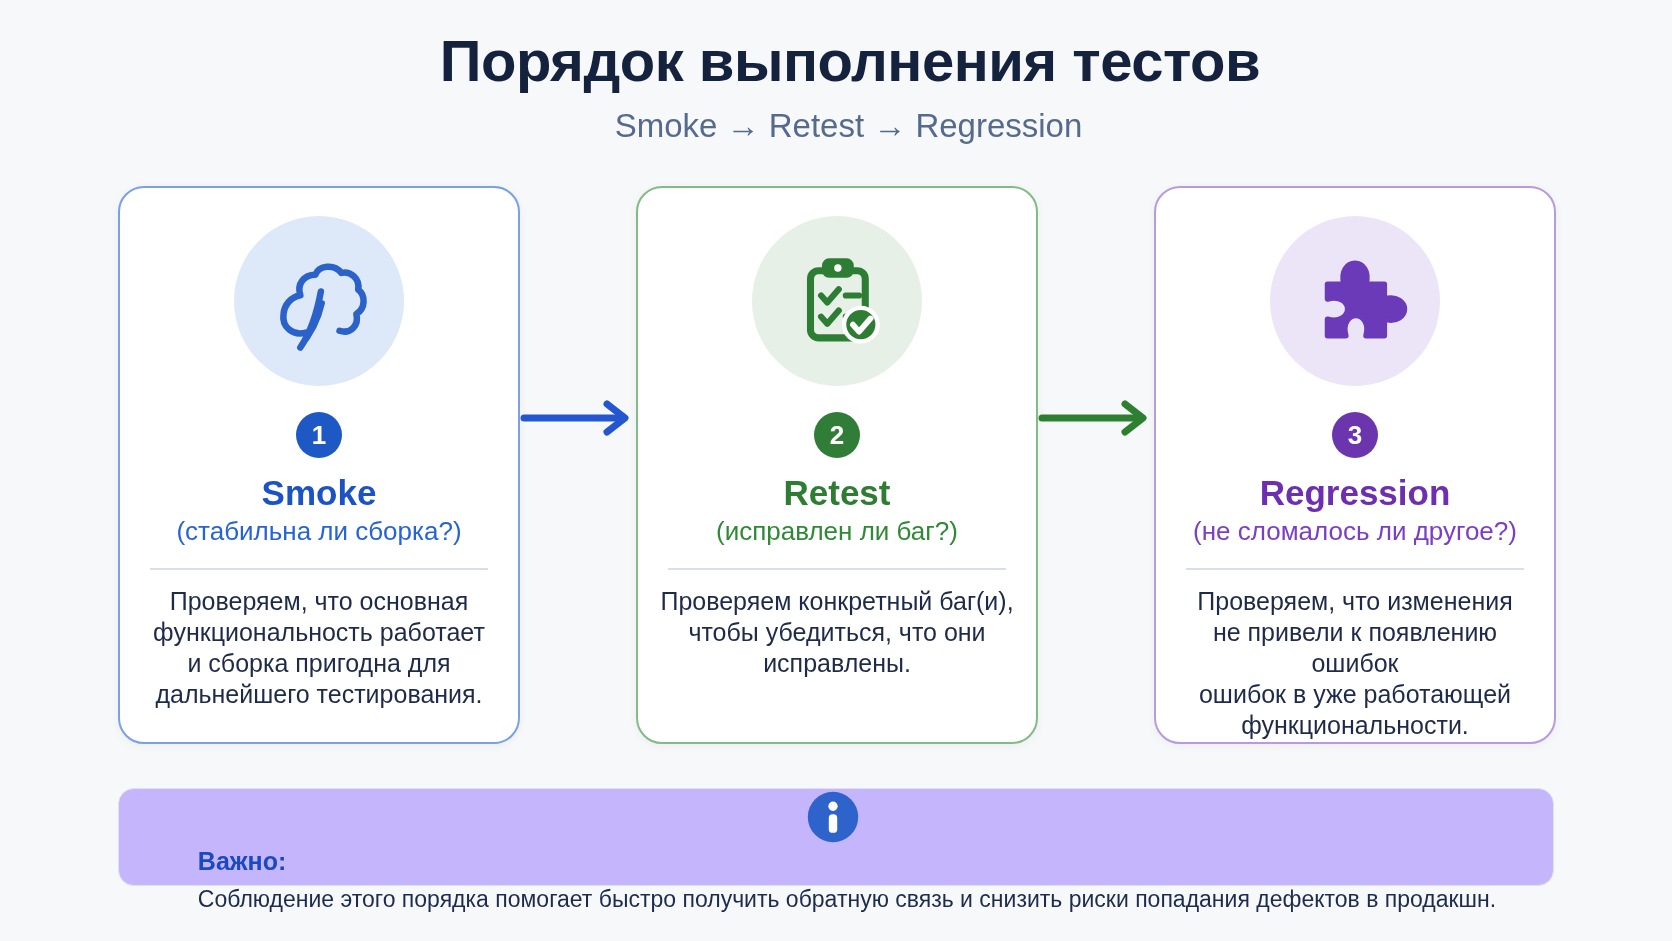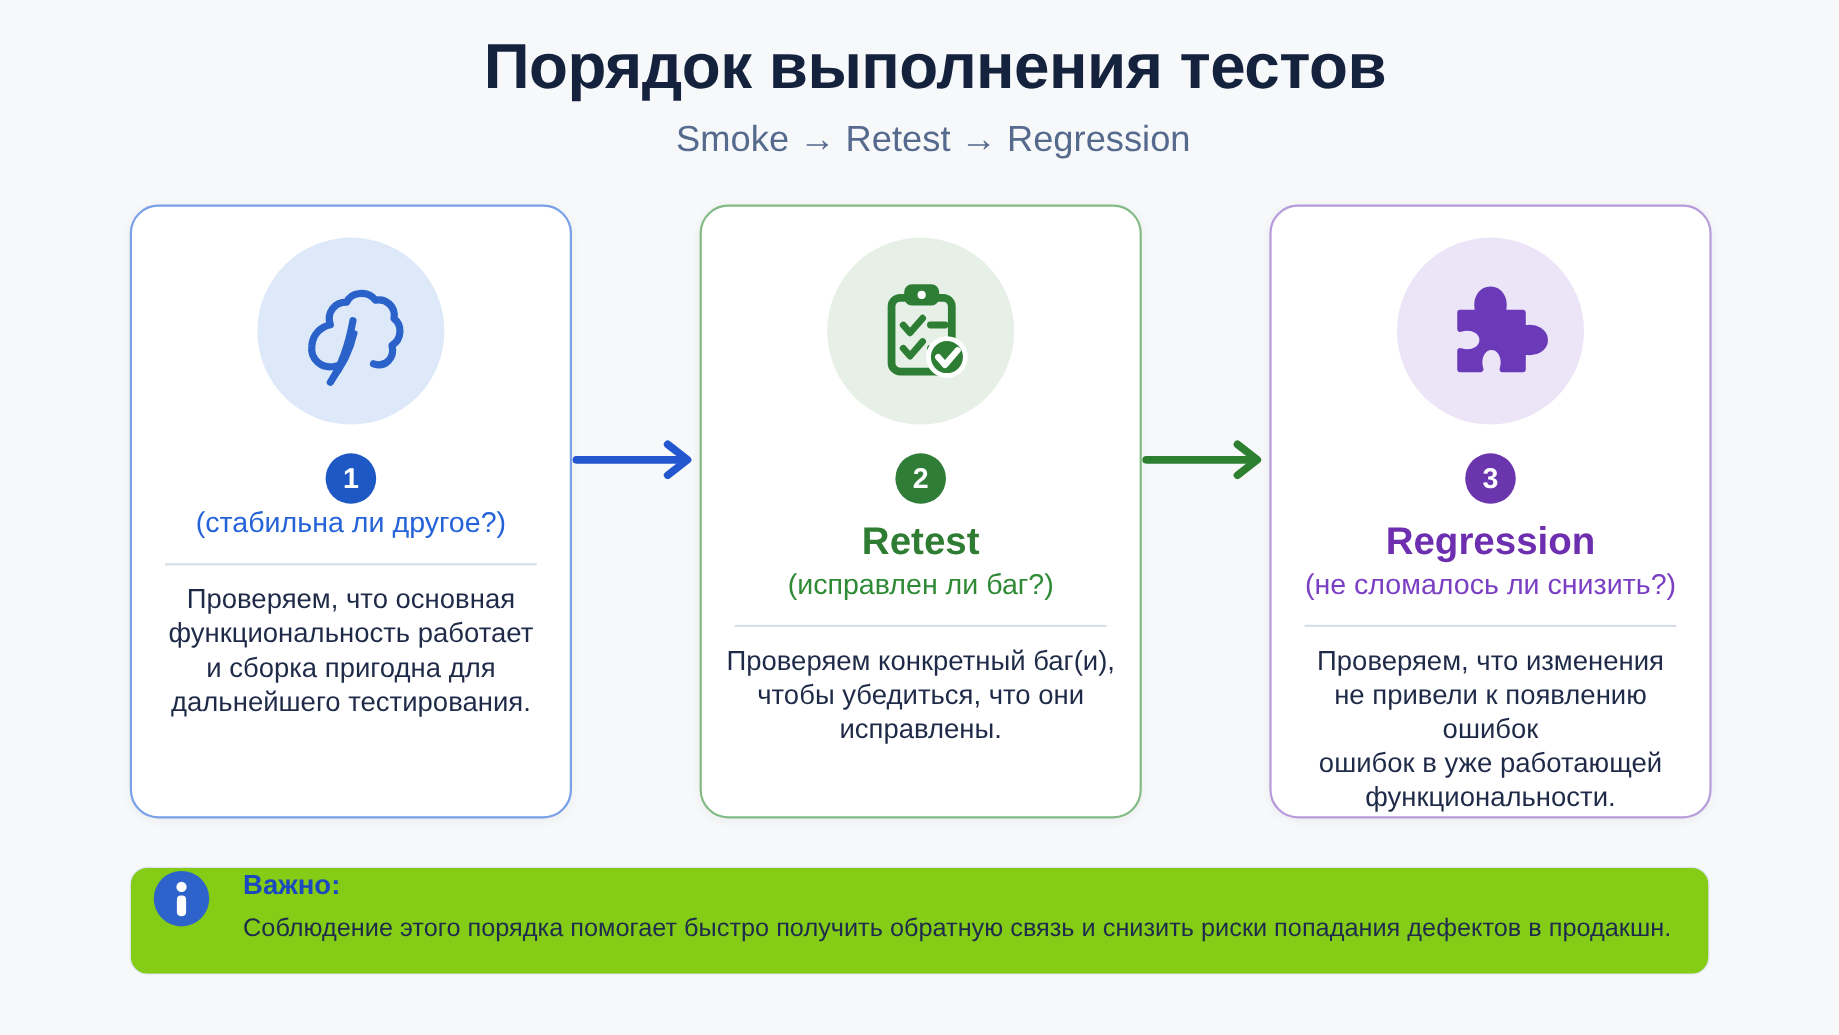--- a/index.html
+++ b/index.html
@@ -119,26 +119,27 @@
     flex: 0 0 auto;
     margin-top: 214px;
     height: 36px;
   }
 
   
   .note {
     width: 1436px;
     height: 98px;
     margin: 44px auto 0;
-    background: #84cc16;
+    background: #c4b5fd;
     border: 1.5px solid #dbe3f2;
     border-radius: 16px;
     display: flex;
-    align-items: flex-start;
+    align-items: center;
     padding: 0 24px 0 18px;
+    flex-direction: column;
   }
   .note-icon { width: 56px; height: 56px; flex: 0 0 auto; }
   .note-text { margin-left: 28px; }
   .note-title {
     font-size: 25px;
     line-height: 32px;
     font-weight: 700;
     color: #1a49c0;
   }
   .note-body {
@@ -165,21 +166,22 @@
       <div class="icon-circle">
         <span>
           <svg width="112" height="112" viewBox="0 0 120 120">
             <path d="M 46 96 C 32 100 20 90 22 76 C 23 66 30 58 40 56 C 36 44 44 34 56 34 C 60 24 76 22 84 32 C 94 30 104 38 102 50 C 110 56 110 70 100 76 C 103 88 94 98 82 94" fill="none" stroke="#2a62ca" stroke-width="7" stroke-linecap="round" stroke-linejoin="round"></path>
             <path d="M 62 52 C 58 74 52 94 40 112" fill="none" stroke="#2a62ca" stroke-width="7" stroke-linecap="round"></path>
             <path d="M 40 112 C 52 98 60 82 64 64" fill="none" stroke="#2a62ca" stroke-width="5" stroke-linecap="round"></path>
           </svg>
         </span>
       </div>
       <div class="badge">1</div>
-      <div class="step-question">(стабильна ли другое?)</div>
+      <h2 class="step-name">Smoke</h2>
+      <div class="step-question">(стабильна ли сборка?)</div>
       <hr class="divider">
       <p class="step-desc">Проверяем, что основная
 функциональность работает
 и сборка пригодна для
 дальнейшего тестирования.</p>
     </section>
 
     <div class="arrow">
       <svg width="116" height="36" viewBox="0 0 116 36">
         <path d="M4 18 H 102" stroke="#2457cf" stroke-width="7" stroke-linecap="round" fill="none"></path>
@@ -226,21 +228,21 @@
             <path d="M 30 44
                      L 48 44 C 44 29 52 21 60 21 C 68 21 76 29 72 44
                      L 92 44 L 92 60 C 106 56 114 64 114 71 C 114 78 106 86 92 82
                      L 92 100 L 72 100 C 76 86 68 78 61 78 C 54 78 46 86 50 100
                      L 30 100 L 30 82 C 44 86 52 78 52 71 C 52 64 44 56 30 60 Z" fill="#6b3ab8" stroke="#6b3ab8" stroke-width="6" stroke-linejoin="round"></path>
           </svg>
         </span>
       </div>
       <div class="badge">3</div>
       <h2 class="step-name">Regression</h2>
-      <div class="step-question">(не сломалось ли снизить?)</div>
+      <div class="step-question">(не сломалось ли другое?)</div>
       <hr class="divider">
       <p class="step-desc">Проверяем, что изменения
 не привели к появлению ошибок
 ошибок в уже работающей
 функциональности.</p>
     </section>
 
   </div>
 
   <div class="note">

